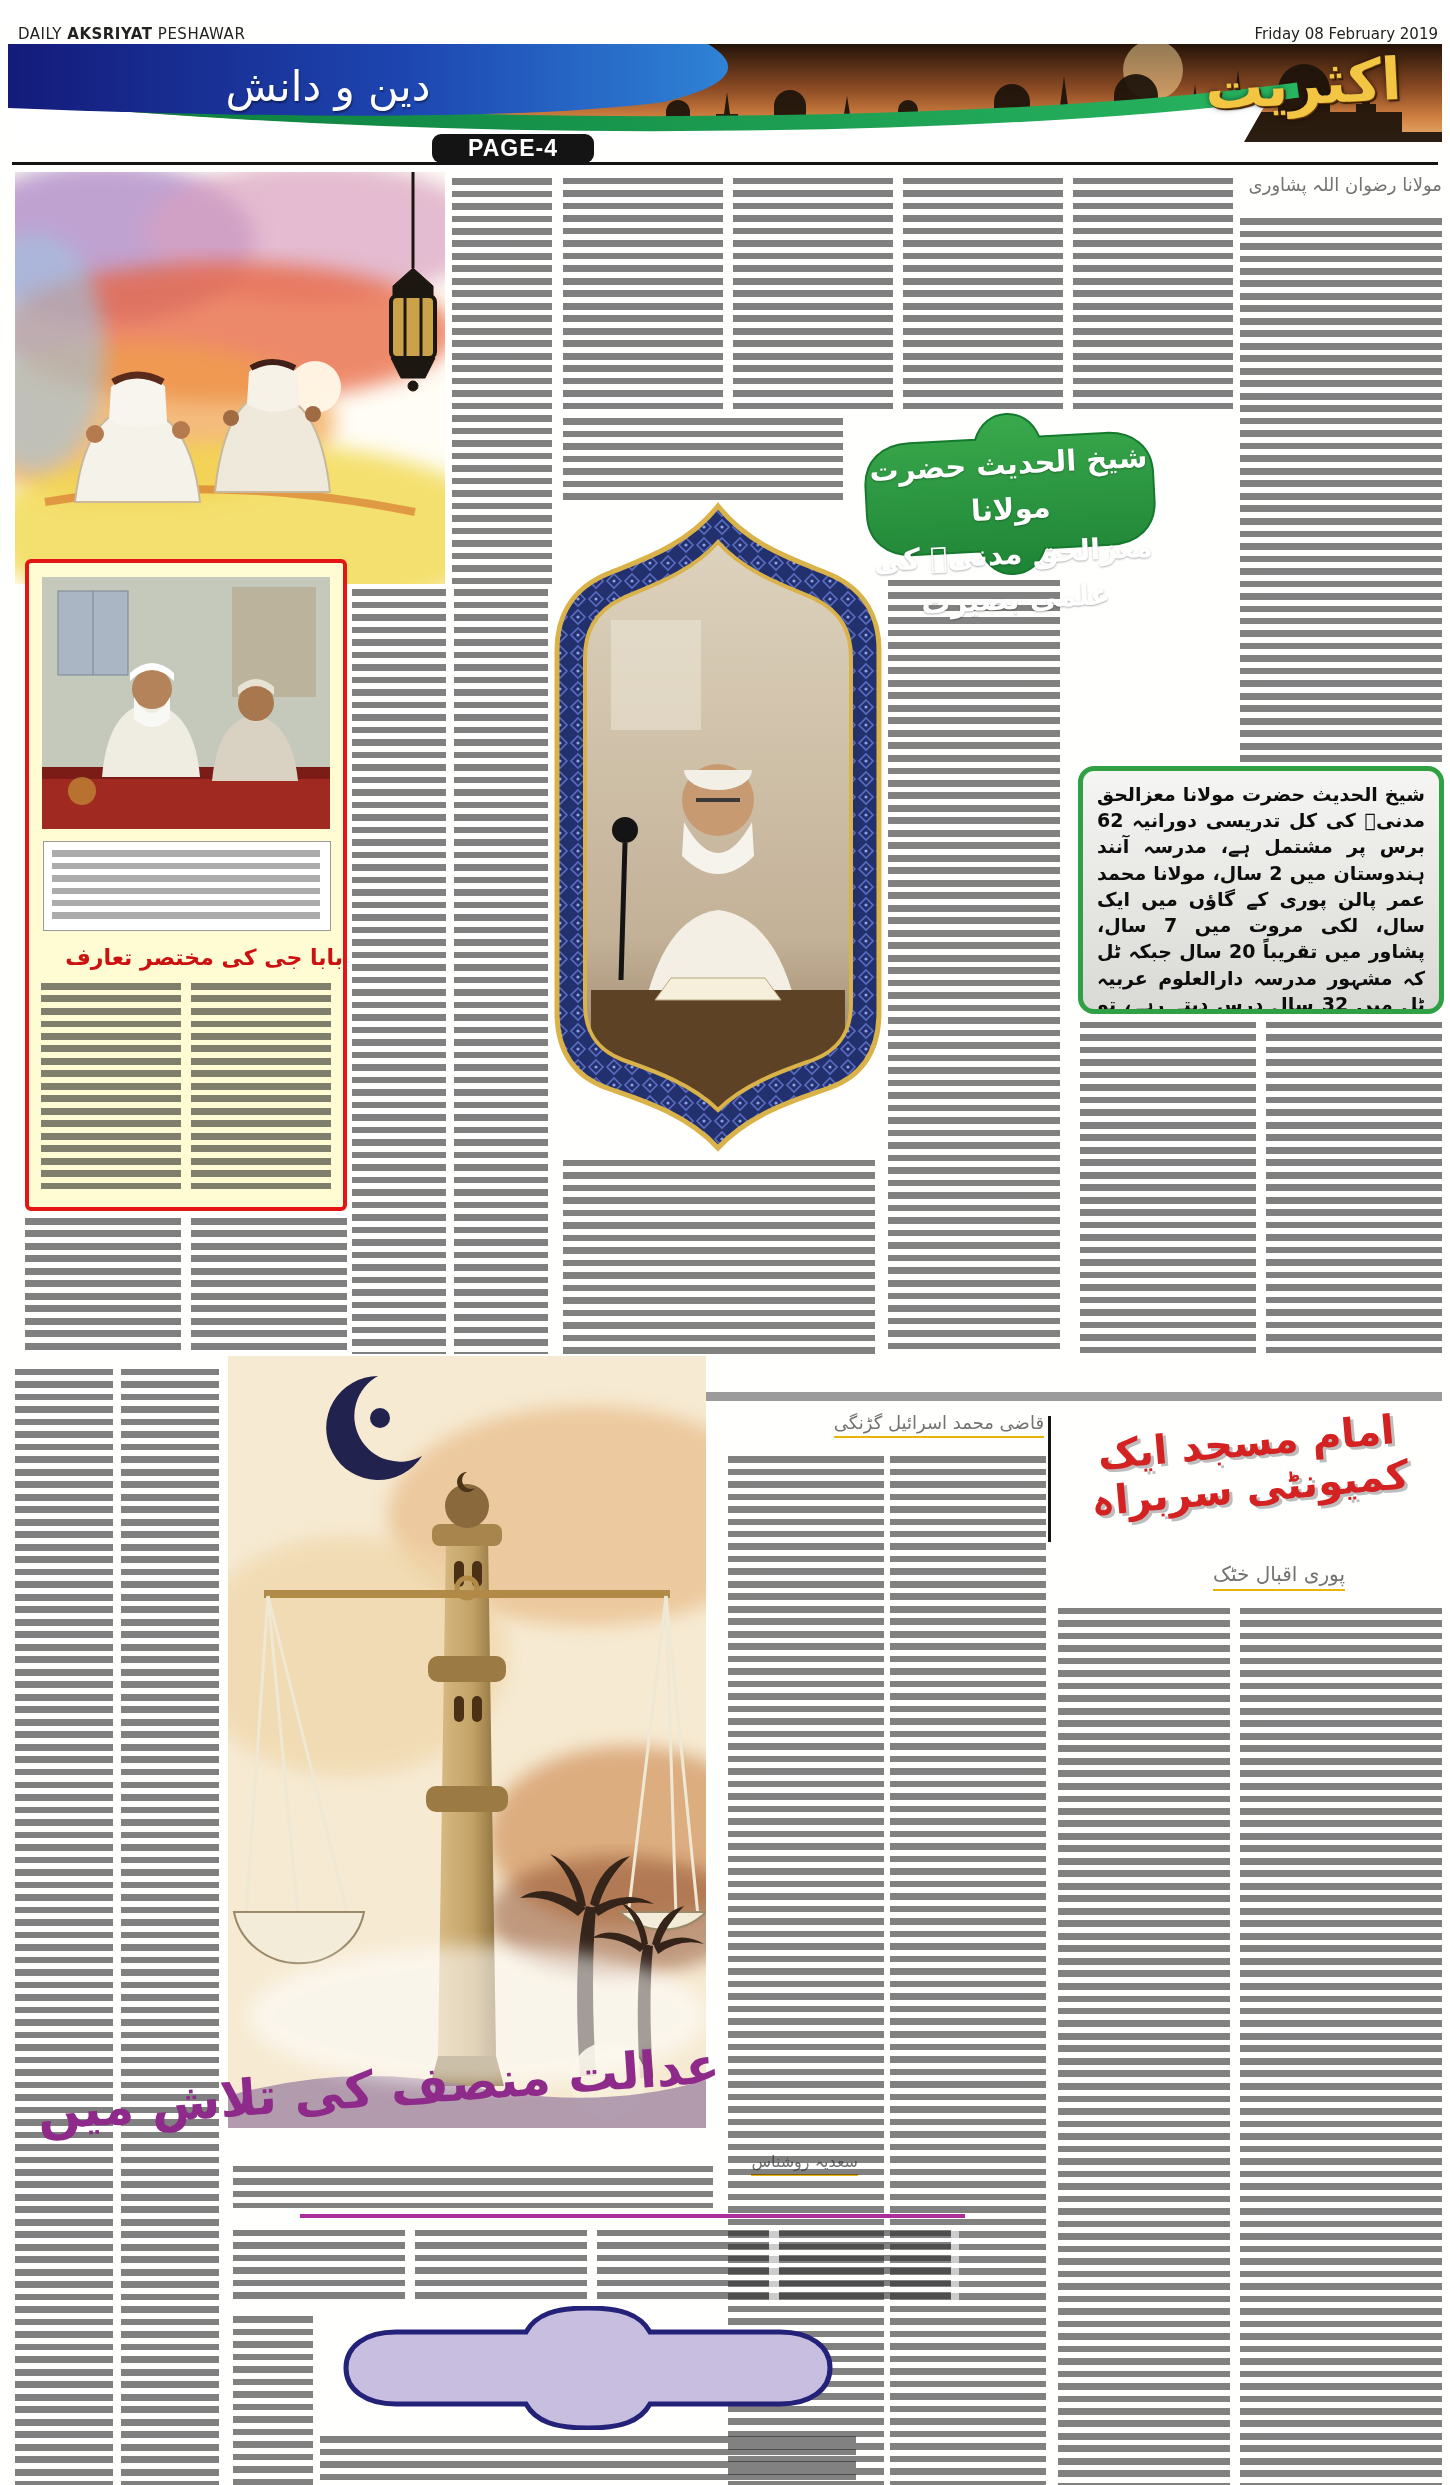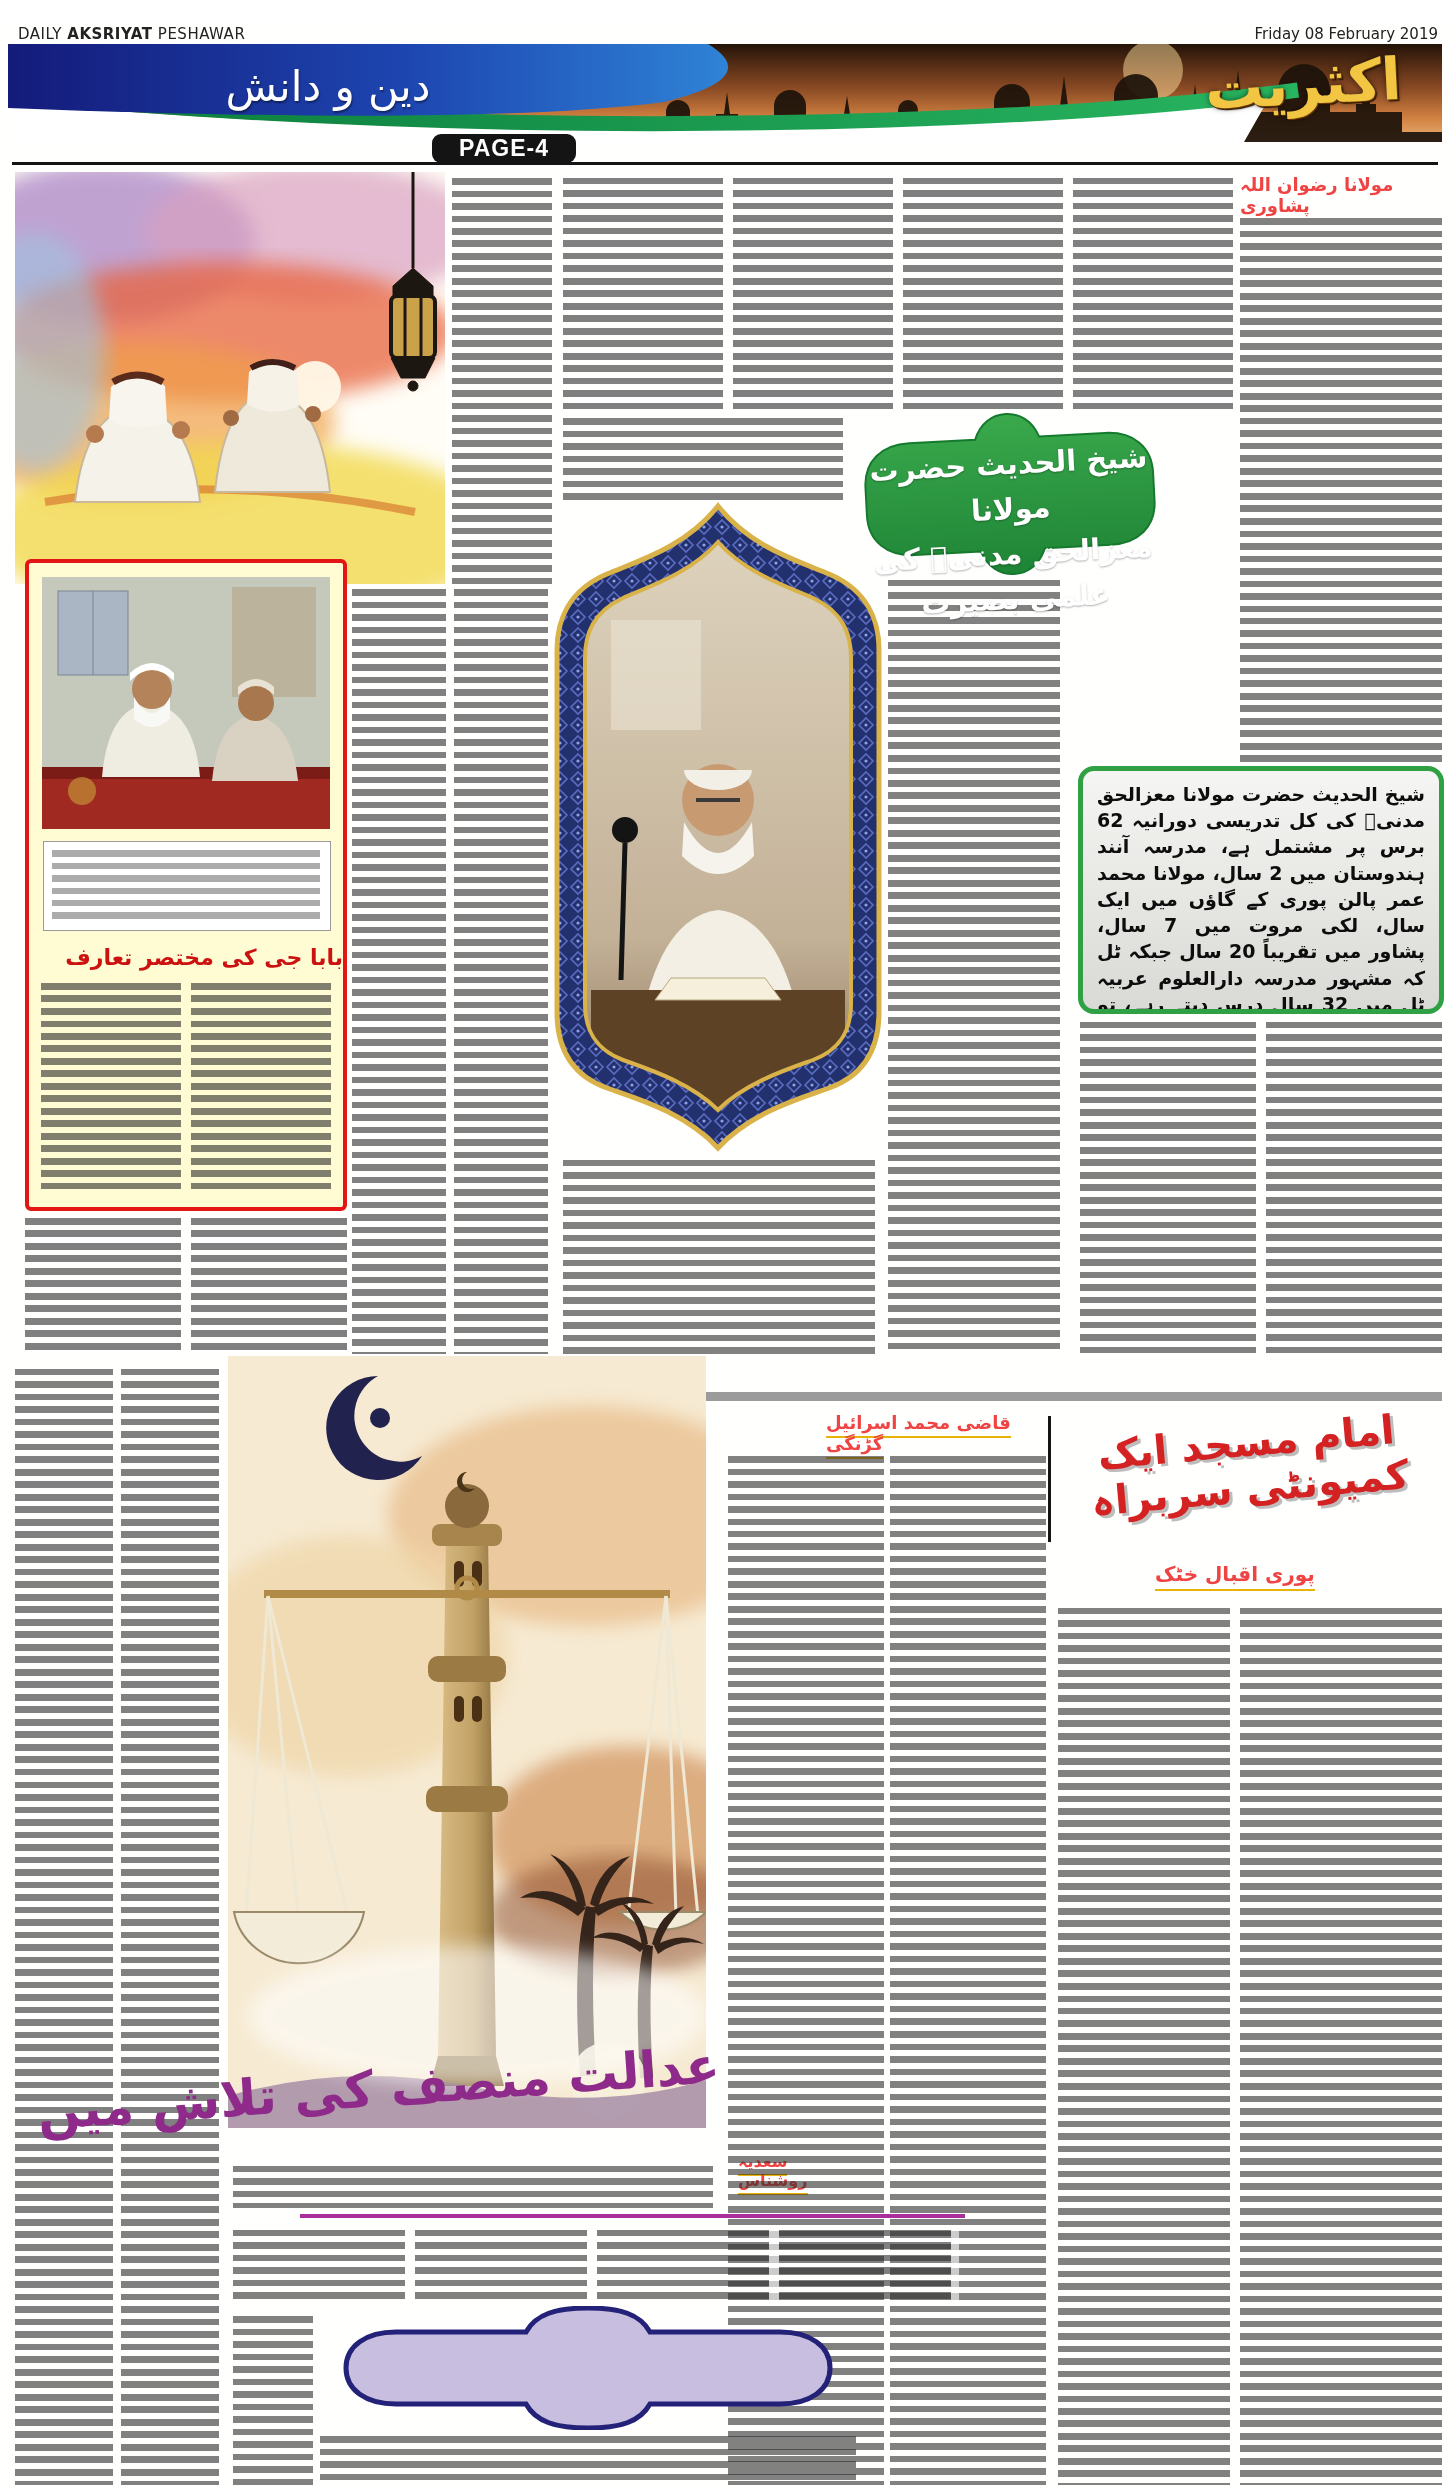--- a/index.html
+++ b/index.html
@@ -11,29 +11,29 @@
   .topbar-left{left:18px;top:1px;font-size:15px;color:#222;letter-spacing:.5px;}
   .topbar-left b{font-weight:bold;}
   .topbar-date{right:12px;top:1px;font-size:15px;color:#222;}
   
   .masthead{left:8px;top:20px;width:1434px;height:98px;}
   .mh-title{left:40px;top:18px;width:560px;color:#fff;font-size:42px;font-weight:normal;
             text-align:center;text-shadow:1px 2px 2px rgba(0,0,0,.4);}
   .mh-logo{right:14px;top:6px;width:250px;text-align:center;color:#f2c542;font-size:58px;
            font-weight:bold;transform:rotate(-3deg);
            text-shadow:1px 1px 0 #6b3c05,2px 2px 1px #2a1602,0 0 6px rgba(0,0,0,.55);}
-  .page4{left:432px;top:110px;width:144px;height:29px;background:#141414;color:#fff;
+  .page4{left:432px;top:110px;width:162px;height:29px;background:#141414;color:#fff;
          font-weight:bold;font-size:23px;text-align:center;line-height:29px;border-radius:9px;
          letter-spacing:1px;font-family:"Liberation Sans",sans-serif;}
   .top-rule{left:12px;top:138px;width:1426px;height:3px;background:#141414;}
   
   .ft{position:absolute;opacity:.6;background-image:
       repeating-linear-gradient(to bottom,#2d2d2d 0px,#2d2d2d 6.5px,transparent 6.5px,transparent 12.5px);}
   
-  .byline{font-weight:bold;color:#ef4444;text-align:left;}
+  .byline{font-weight:normal;color:#737373;text-align:right;}
   .u{border-bottom:2px solid #eab308;padding-bottom:3px;}
   
   .green-head{left:848px;top:388px;width:324px;height:164px;transform:rotate(-3deg);}
   .green-head .txt{position:absolute;left:0;top:30px;width:100%;text-align:center;color:#fff;
       font-weight:bold;font-size:29px;line-height:1.55;text-shadow:0 1px 2px rgba(0,0,0,.3);}
   
   .infobox{left:1078px;top:742px;width:366px;height:248px;border:5px solid #2fa043;border-radius:16px;
       background:linear-gradient(#f5f5f3,#d9d9d5);box-sizing:border-box;padding:10px 14px;
       font-size:19px;font-weight:bold;color:#0d0d0d;line-height:1.38;text-align:justify;overflow:hidden;}
   

